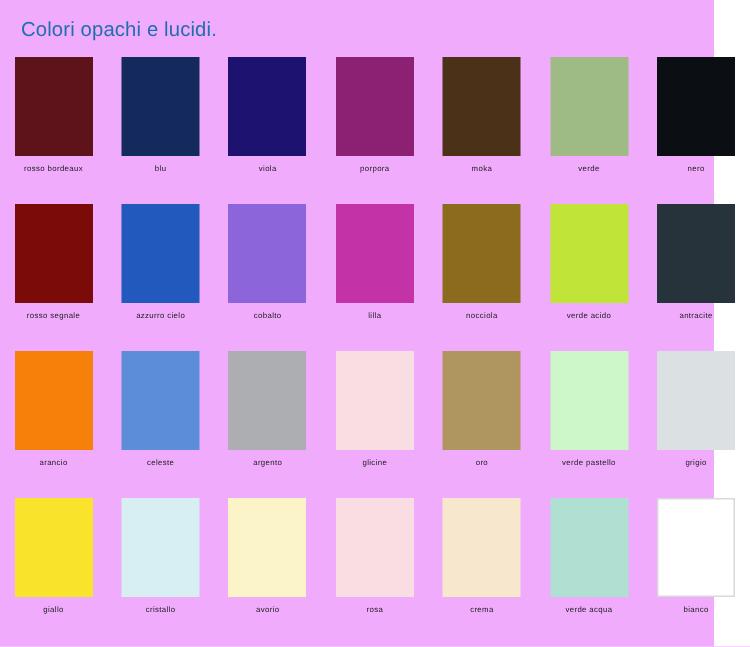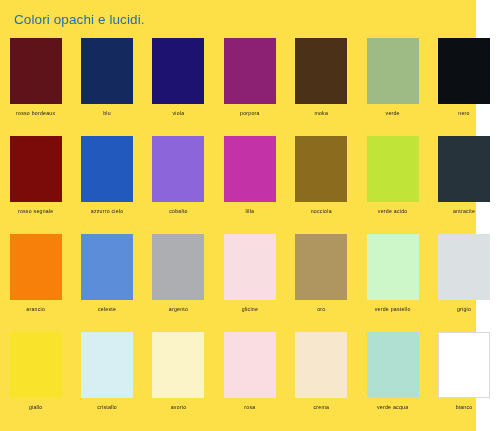--- a/index.html
+++ b/index.html
@@ -10,21 +10,21 @@
     width: 500px;
     height: 431px;
     background: #ffffff;
     font-family: "Liberation Sans", sans-serif;
     overflow: hidden;
   }
   #page {
     position: relative;
     width: 476px;
     height: 431px;
-    background: #fde047;
+    background: #f0abfc;
     box-sizing: border-box;
   }
   #title {
     position: absolute;
     left: 14px;
     top: 12px;
     font-size: 13.5px;
     line-height: 16px;
     color: #1F6FAE;
     letter-spacing: 0.1px;

